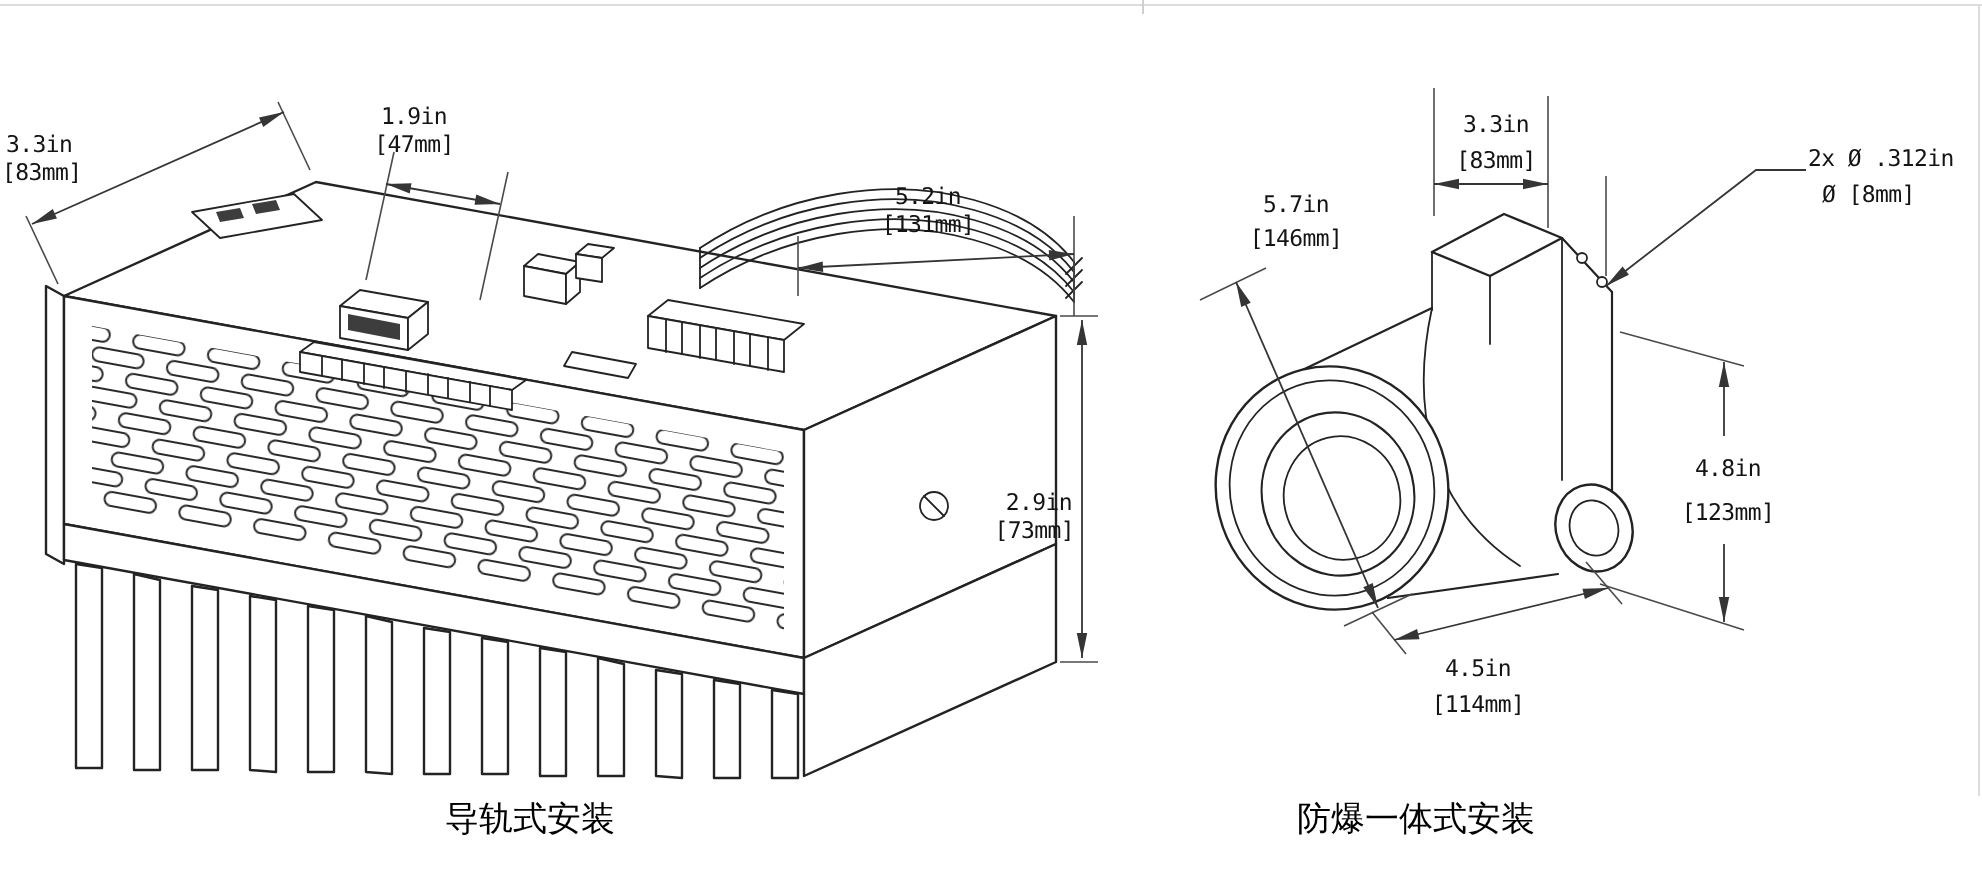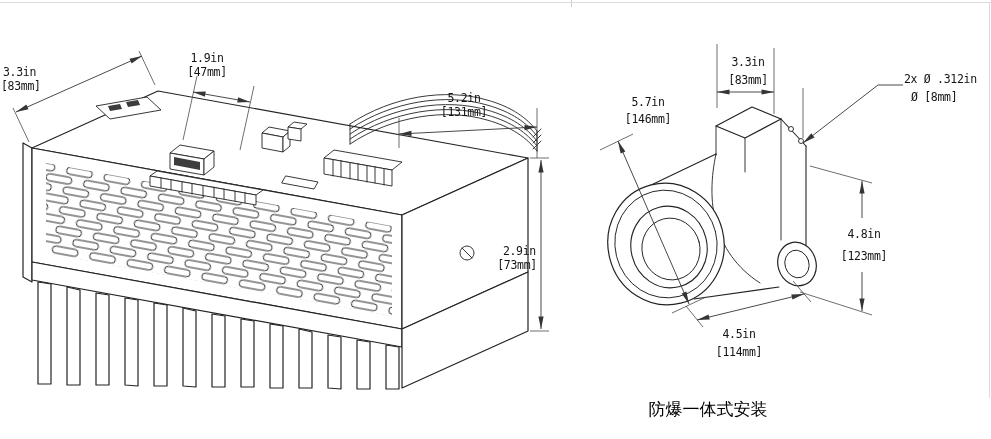--- a/index.html
+++ b/index.html
@@ -207,14 +207,15 @@
       <g>
         <path class="ext" d="M686,306 L703,327"></path>
         <path class="ext" d="M793,281 L811,302"></path>
         <path class="dim" d="M697,320 L804,294"></path>
         <text class="d" x="739" y="338" text-anchor="middle">4.5in</text>
         <text class="d" x="739" y="356" text-anchor="middle">[114mm]</text>
       </g>
     </g>
   </svg>
 
+  <div class="caption left">导轨式安装</div>
   <div class="caption right">防爆一体式安装</div>
 </div>
 
 </body></html>

